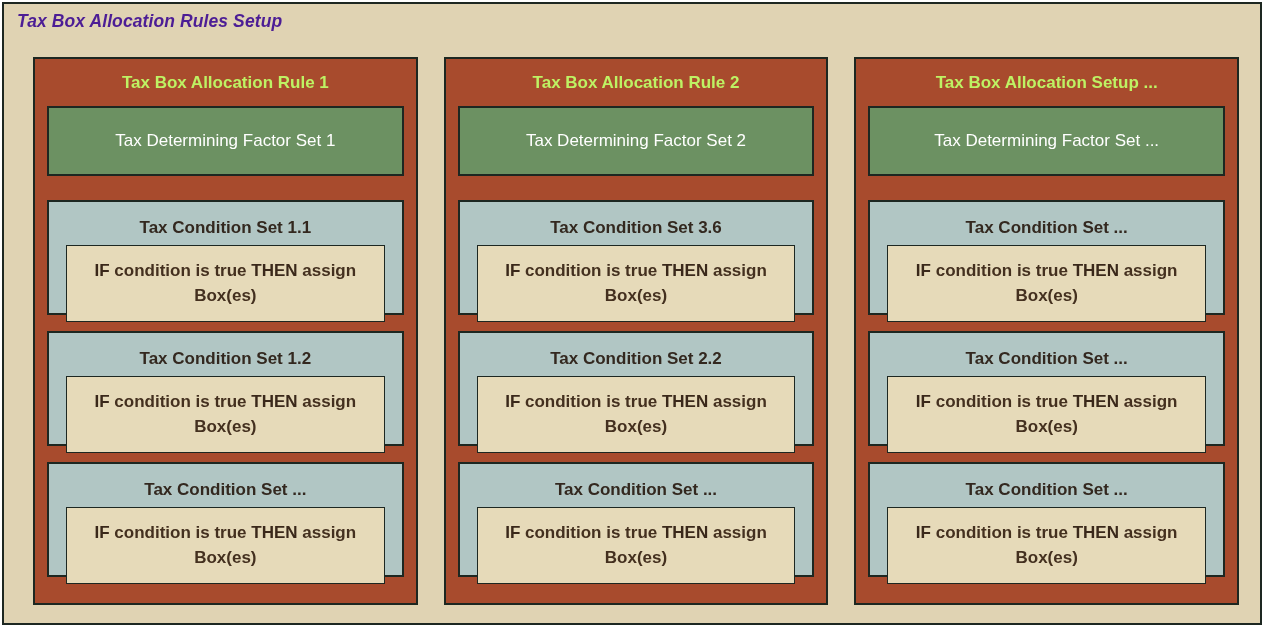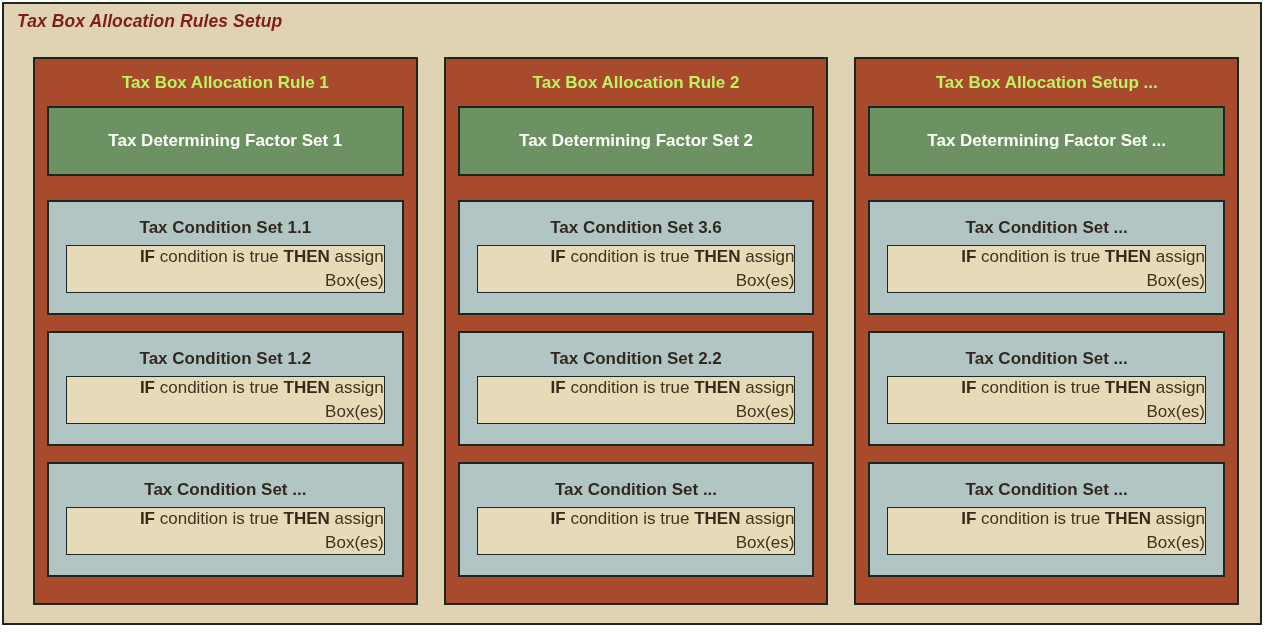--- a/index.html
+++ b/index.html
@@ -16,21 +16,21 @@
     width: 1260px; height: 623px;
     background: #E0D3B3;
     border: 2px solid #1D2721;
   }
   .diagram-title {
     position: absolute;
     left: 13px; top: 7px;
     font-size: 17.5px;
     font-weight: bold;
     font-style: italic;
-    color: #7f1d1d;
+    color: #4c1d95;
     letter-spacing: 0.1px;
   }
   .columns {
     position: absolute;
     left: 29px; top: 53px;
     width: 1206px; height: 548px;
     display: flex;
     gap: 26px;
   }
   .rule-column {
@@ -47,51 +47,52 @@
     padding: 14px 0 13px 0;
   }
   .factor-box {
     height: 70px;
     background: #6C9162;
     border: 2px solid #1D2721;
     display: flex;
     align-items: center;
     justify-content: center;
     color: #FFFFFF;
-    font-weight: bold;
+    font-weight: normal;
     font-size: 17px;
     margin-bottom: 24px;
     text-align: center;
   }
   .condition-set {
     height: 115px;
     background: #B1C6C4;
     border: 2px solid #1D2721;
     margin-bottom: 16px;
     padding: 8px 17px;
   }
   .condition-title {
     font-weight: bold;
     font-size: 17px;
     color: #33281F;
     text-align: center;
     padding: 8px 0 7px 0;
   }
   .if-box {
-    height: 48px;
+    height: 77px;
     background: #E6DAB9;
     border: 1.5px solid #1D2721;
     display: flex;
     flex-direction: column;
-    align-items: flex-end;
+    align-items: center;
     justify-content: center;
     font-size: 17px;
     color: #44301F;
     line-height: 1.42;
     text-align: center;
+    font-weight: bold;
   }
   .if-box b { color: #3A281A; }
 </style>
 </head>
 <body>
 
 <div class="diagram">
   <div class="diagram-title">Tax Box Allocation Rules Setup</div>
 
   <div class="columns">

